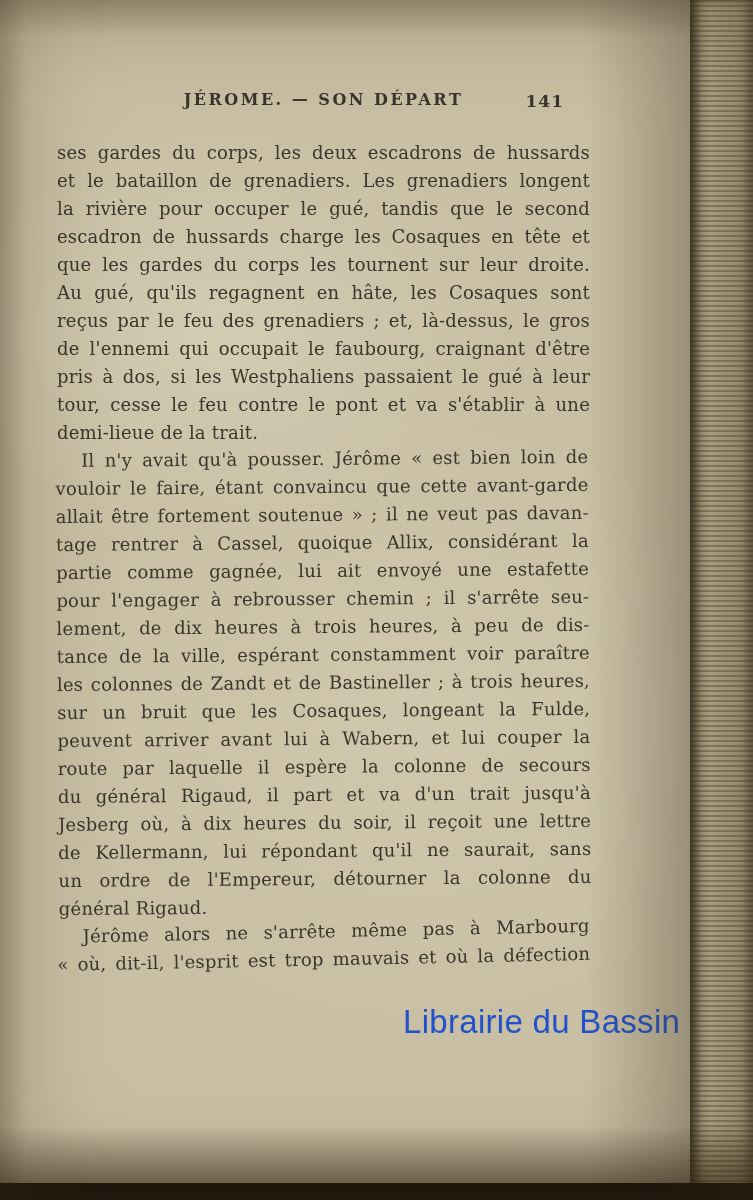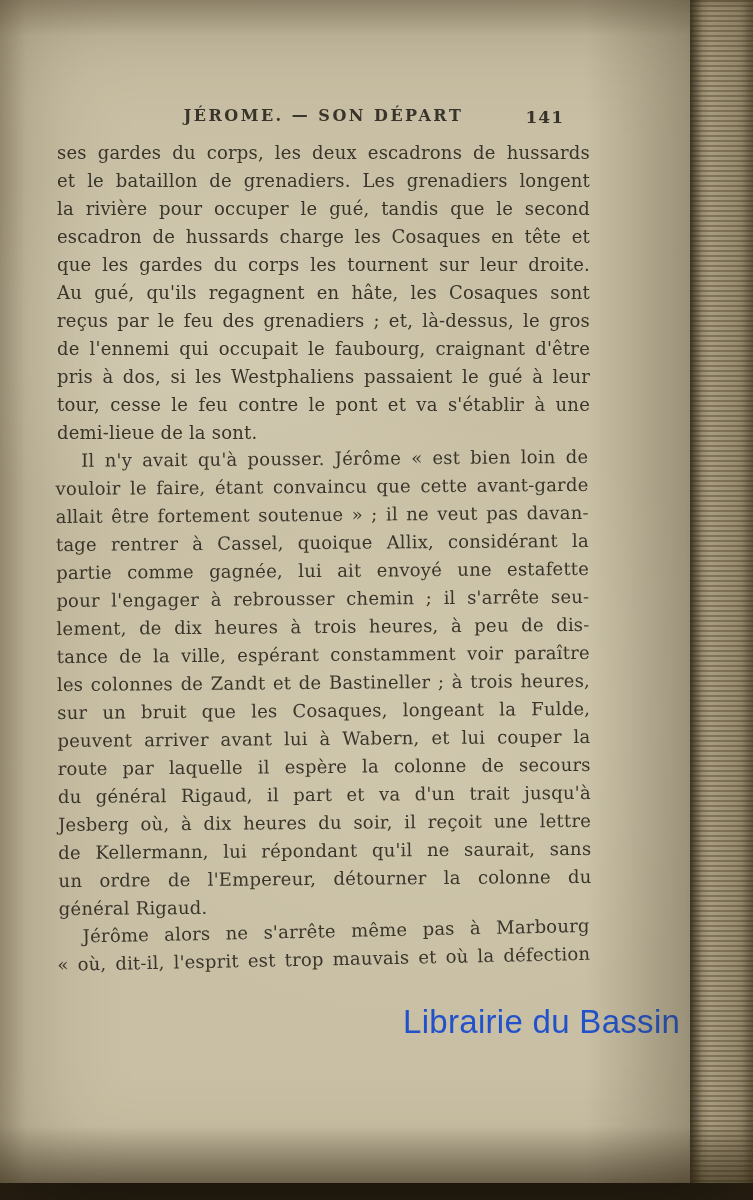--- a/index.html
+++ b/index.html
@@ -45,21 +45,21 @@
     background:linear-gradient(to bottom, rgba(0,0,0,0), rgba(44,33,15,.55));
     pointer-events:none;
   }
   .bottom-bar{
     position:absolute;left:0;right:0;bottom:0;height:17px;
     background: var(--bottom-bar, #17120a);
   }
 
   
   .page-header{
-    position:absolute;left:57px;top:106px;width:533px;height:26px;
+    position:absolute;left:57px;top:90px;width:533px;height:26px;
     color:var(--ink,#3a352b);
   }
   .running-title{
     position:absolute;left:0;right:0;text-align:center;
     font-size:16px;font-weight:bold;letter-spacing:2.5px;
   }
   .page-number{
     position:absolute;right:26px;top:1px;
     font-size:17px;font-weight:bold;letter-spacing:1px;
   }
@@ -113,21 +113,21 @@
         <div class="line">ses gardes du corps, les deux escadrons de hussards</div>
         <div class="line">et le bataillon de grenadiers. Les grenadiers longent</div>
         <div class="line">la rivière pour occuper le gué, tandis que le second</div>
         <div class="line">escadron de hussards charge les Cosaques en tête et</div>
         <div class="line">que les gardes du corps les tournent sur leur droite.</div>
         <div class="line">Au gué, qu'ils regagnent en hâte, les Cosaques sont</div>
         <div class="line">reçus par le feu des grenadiers ; et, là-dessus, le gros</div>
         <div class="line">de l'ennemi qui occupait le faubourg, craignant d'être</div>
         <div class="line">pris à dos, si les Westphaliens passaient le gué à leur</div>
         <div class="line">tour, cesse le feu contre le pont et va s'établir à une</div>
-        <div class="line last">demi-lieue de la sont.</div>
+        <div class="line last">demi-lieue de la trait.</div>
       </div>
       <div class="para p1">
         <div class="line indent">Il n'y avait qu'à pousser. Jérôme « est bien loin de</div>
         <div class="line">vouloir le faire, étant convaincu que cette avant-garde</div>
         <div class="line">allait être fortement soutenue » ; il ne veut pas davan-</div>
         <div class="line">tage rentrer à Cassel, quoique Allix, considérant la</div>
         <div class="line">partie comme gagnée, lui ait envoyé une estafette</div>
         <div class="line">pour l'engager à rebrousser chemin ; il s'arrête seu-</div>
         <div class="line">lement, de dix heures à trois heures, à peu de dis-</div>
         <div class="line">tance de la ville, espérant constamment voir paraître</div>

